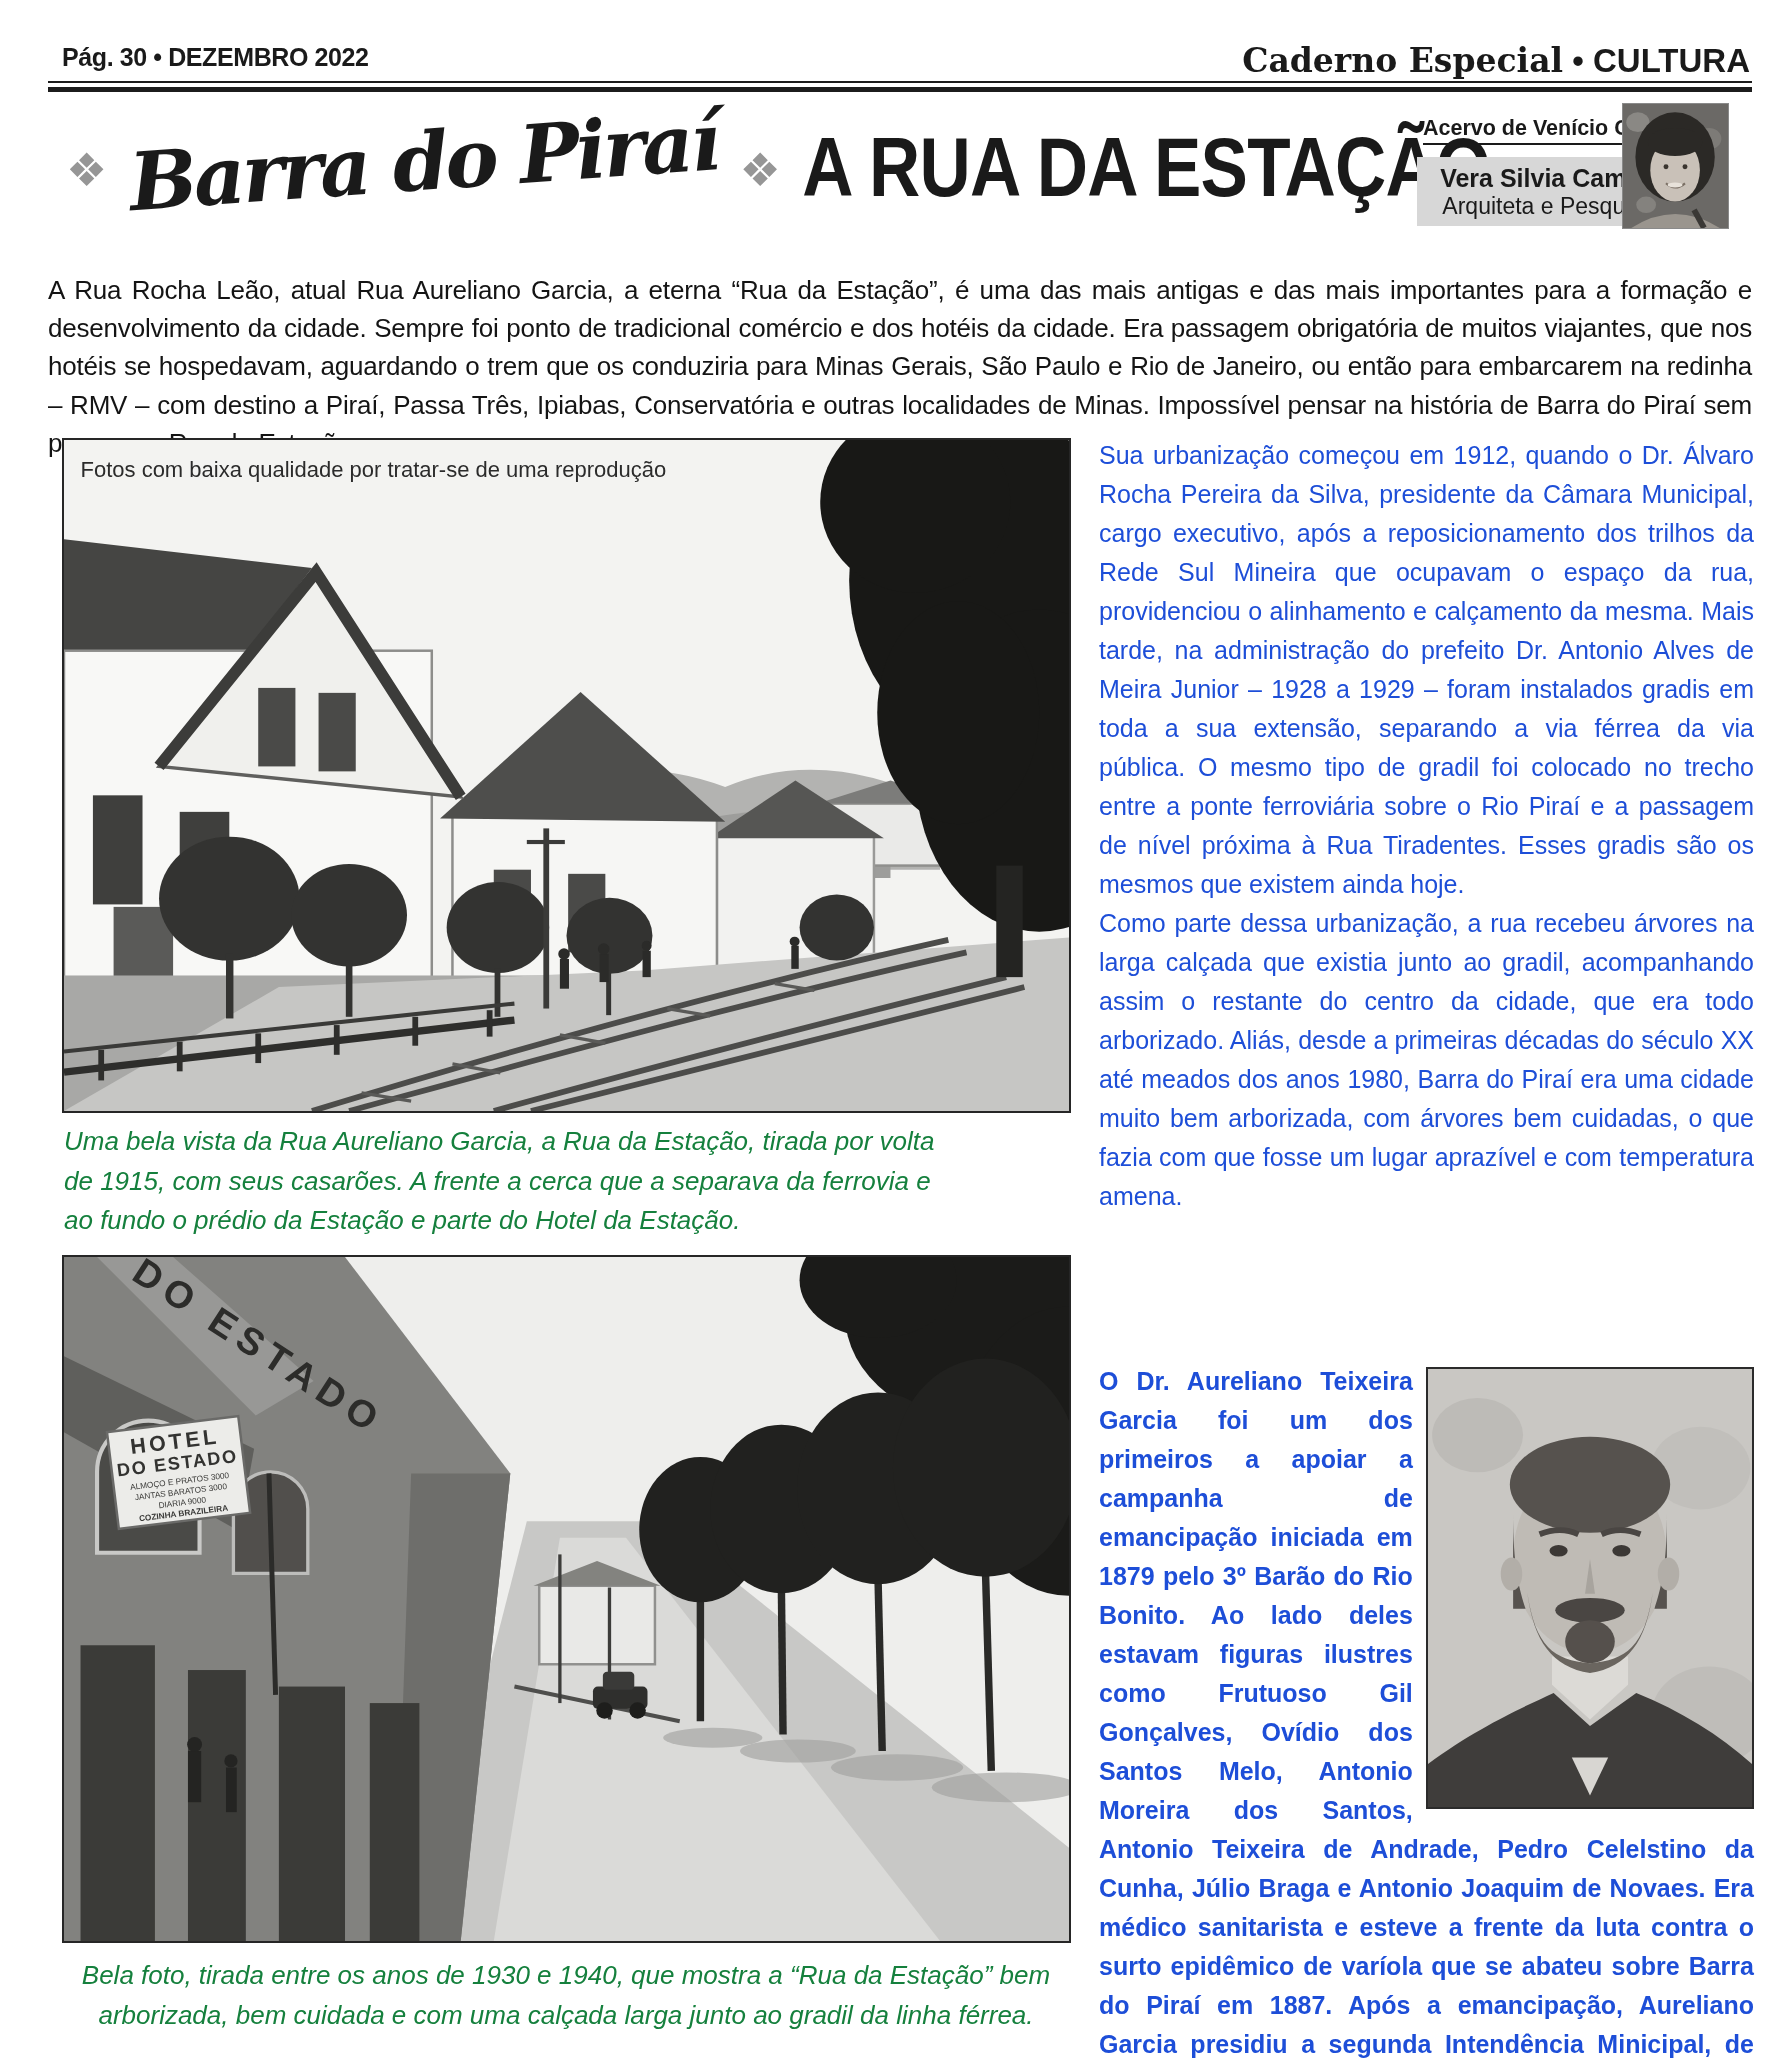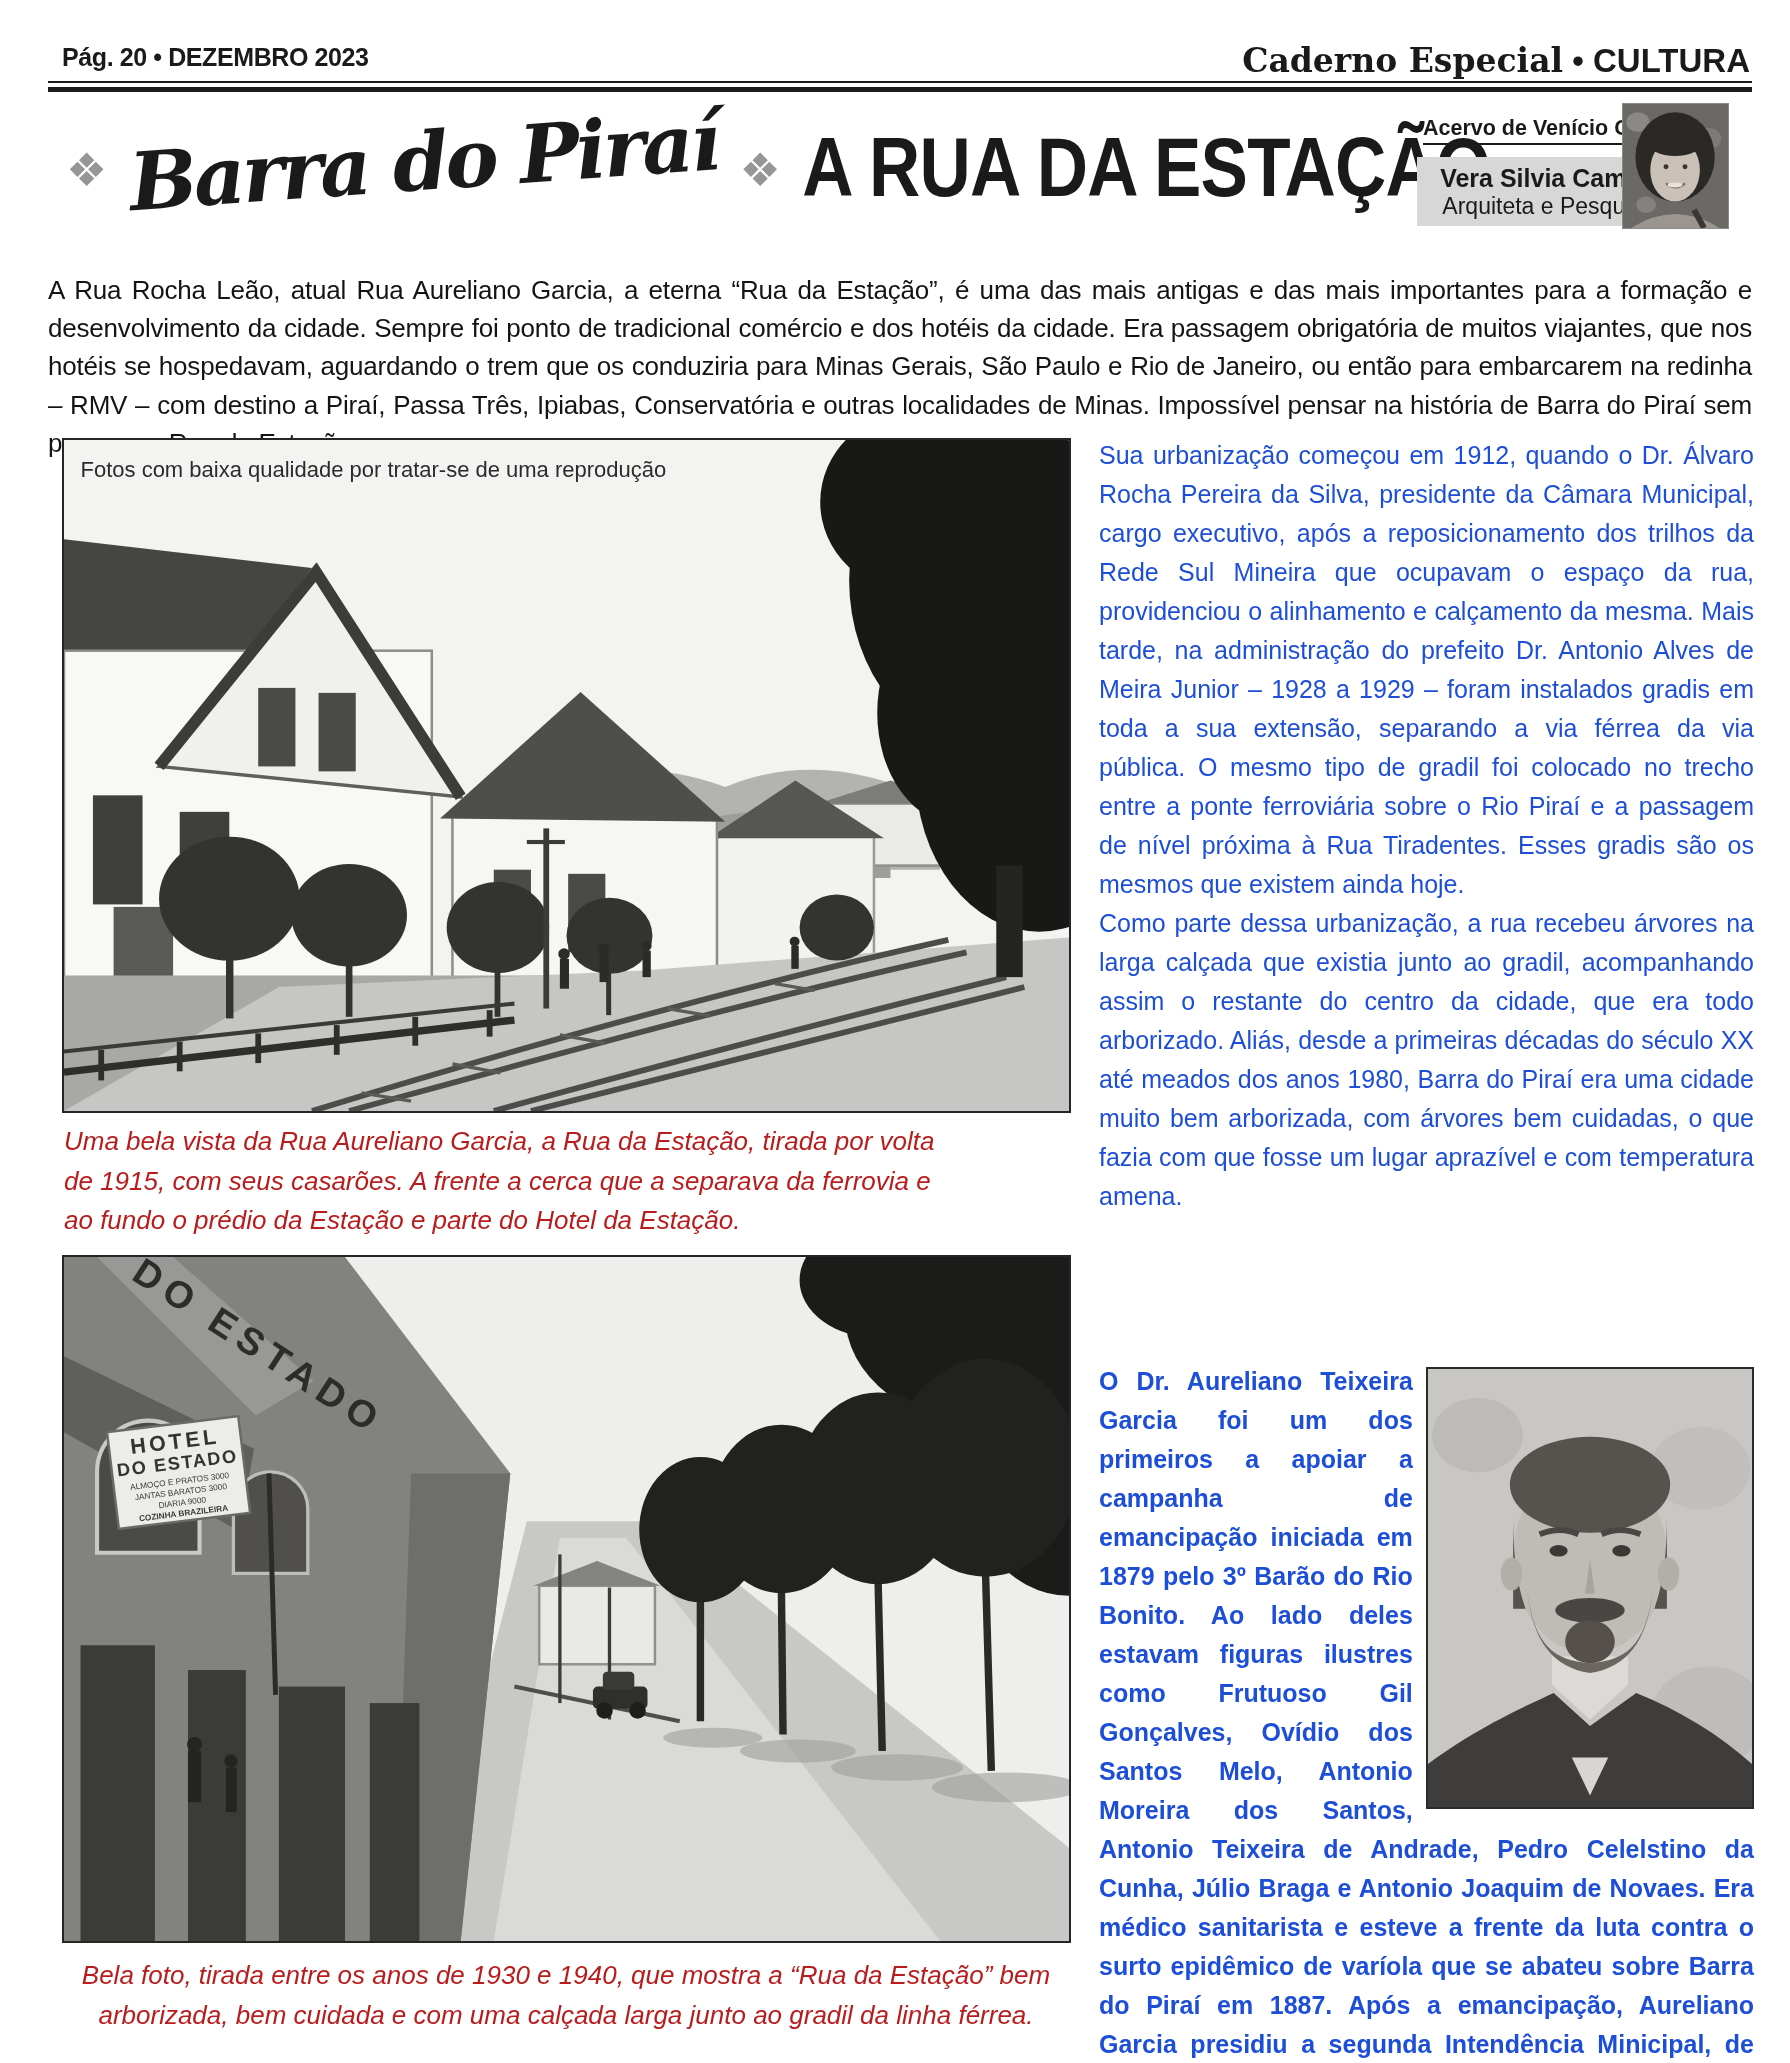--- a/index.html
+++ b/index.html
@@ -26,38 +26,38 @@
   .credit-role{font-size:23px;}
   .author-photo{position:absolute;left:1623px;top:104px;width:105px;height:124px;outline:0.8px solid #8a8a8a;background:#6b6966;}
   
   .intro{position:absolute;left:48px;top:245px;width:1704px;font-size:26px;line-height:1.47;
          text-align:justify;letter-spacing:-0.2px;color:#141414;}
   
   .photo-box{position:absolute;border:2.5px solid #262626;background:#ddd;}
   .photo1{left:62px;top:438px;width:1005px;height:671px;}
   .photo2{left:62px;top:1255px;width:1005px;height:684px;}
   .photo-note{position:absolute;left:16.5px;top:16.5px;font-size:22px;color:#2b2b2b;text-align:right;}
-  .caption{position:absolute;font-style:italic;font-size:26px;line-height:1.52;color:#b91c1c;font-weight:500;}
+  .caption{position:absolute;font-style:italic;font-size:26px;line-height:1.52;color:#15803d;font-weight:500;}
   .cap1{left:64px;top:1122px;width:901px;}
   .cap2{left:64px;top:1956px;width:1004px;text-align:center;}
   
   .col{position:absolute;left:1099px;width:655px;font-size:25px;line-height:1.56;text-align:justify;color:#1d4ed8;}
   .col p{margin:0;}
   .colp1{top:436px;}
   .colp3{top:1156px;}
   .colp4{top:1362px;font-weight:bold;}
   .portrait{float:right;width:324px;height:438px;border:2.5px solid #2b2b2b;margin:5px 0 11.6px 13.2px;background:#c9c7c3;}
   svg{display:block;}
 </style>
 </head>
 <body>
 
 <div class="page">
 
-  <div class="hdr-left">Pág. 20 • DEZEMBRO 2023</div>
+  <div class="hdr-left">Pág. 30 • DEZEMBRO 2022</div>
   <div class="hdr-right"><span class="serif">Caderno Especial</span><span> • </span><span>CULTURA</span></div>
   <div class="rule"></div>
 
   <div class="masthead">
     <span class="diamond">❖</span>
     <span class="script-title">Barra do Piraí</span>
     <span class="diamond">❖</span>
     <span class="main-title">A RUA DA ESTAÇÃO</span>
   </div>
 

